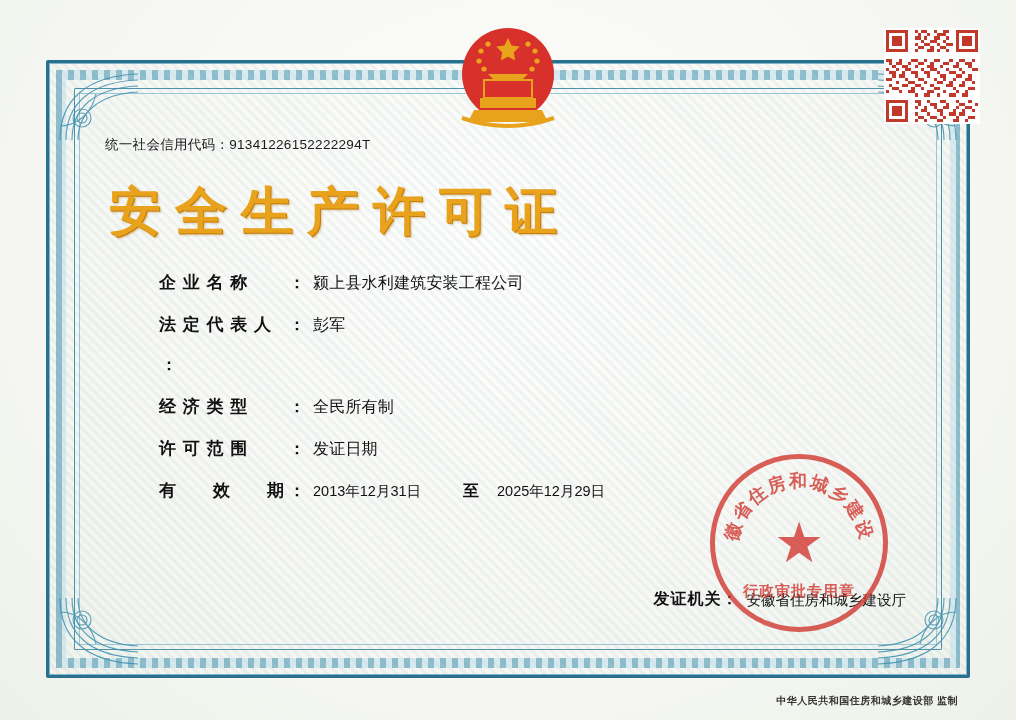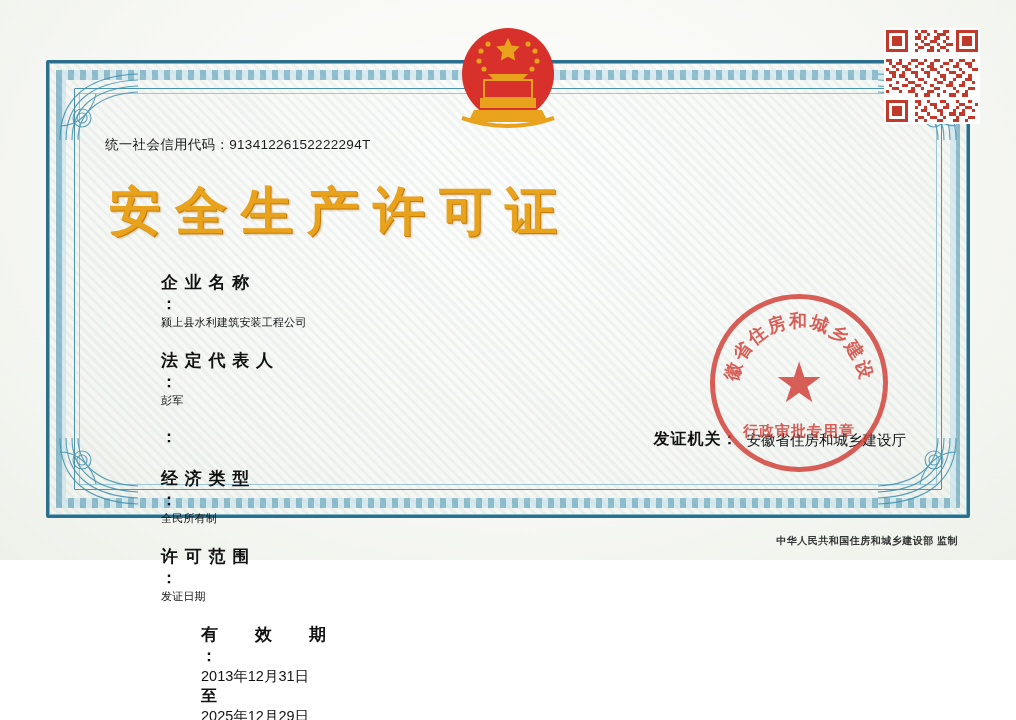--- a/index.html
+++ b/index.html
@@ -4,21 +4,21 @@
 <style>
   html,body{margin:0;padding:0;}
   body{
     width:1016px;height:720px;
     background:#ffffff;
     font-family:"Liberation Sans","DejaVu Sans",sans-serif;
     overflow:hidden;
   }
   #cert{
     position:relative;
-    width:1016px;height:560px;
+    width:1016px;height:720px;
     background:
       radial-gradient(ellipse at 50% 35%, #fdfdfb 0%, #f7f8f4 55%, #eef1ea 100%);
   }
   
   .frame-outer{
     position:absolute;
     left:46px;top:60px;right:46px;bottom:42px;
     border:3px solid #2a6f8e;
     border-radius:2px;
     box-shadow:0 0 0 1px #7fb4c9 inset;
@@ -89,33 +89,32 @@
   }
   .fields{
     margin-top:24px;
     margin-left:64px;
   }
   .row{
     display:flex;align-items:baseline;
     margin-bottom:19px;
     font-size:16px;
     color:#111;
-    flex-direction:column;
   }
   .lbl{
     width:128px;
     font-weight:bold;
     font-size:17px;
     letter-spacing:1px;
     display:flex;
     justify-content:space-between;
     white-space:nowrap;
   }
   .colon{margin:0 8px 0 2px;font-weight:bold;}
-  .val{font-size:11px;color:#111;letter-spacing:.2px;}
+  .val{font-size:16px;color:#111;letter-spacing:.2px;}
   .val-date{font-size:14.5px;}
   .to{margin:0 18px 0 42px;font-weight:bold;font-size:16px;}
 
   
   .issue{
     position:absolute;right:110px;bottom:92px;
     text-align:left;
   }
   .issue .row2{
     display:flex;align-items:flex-end;margin-bottom:18px;

